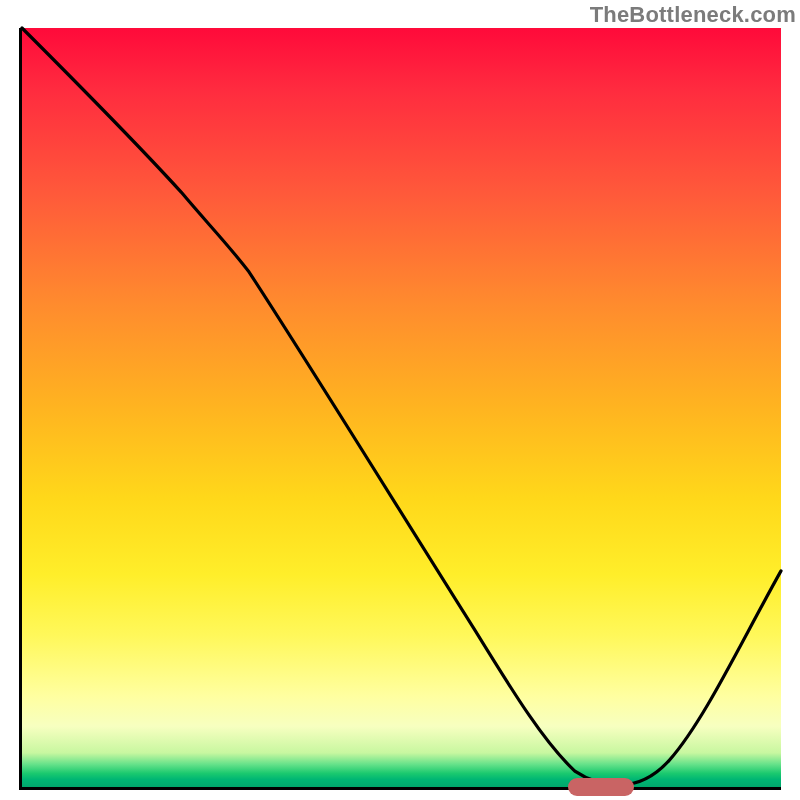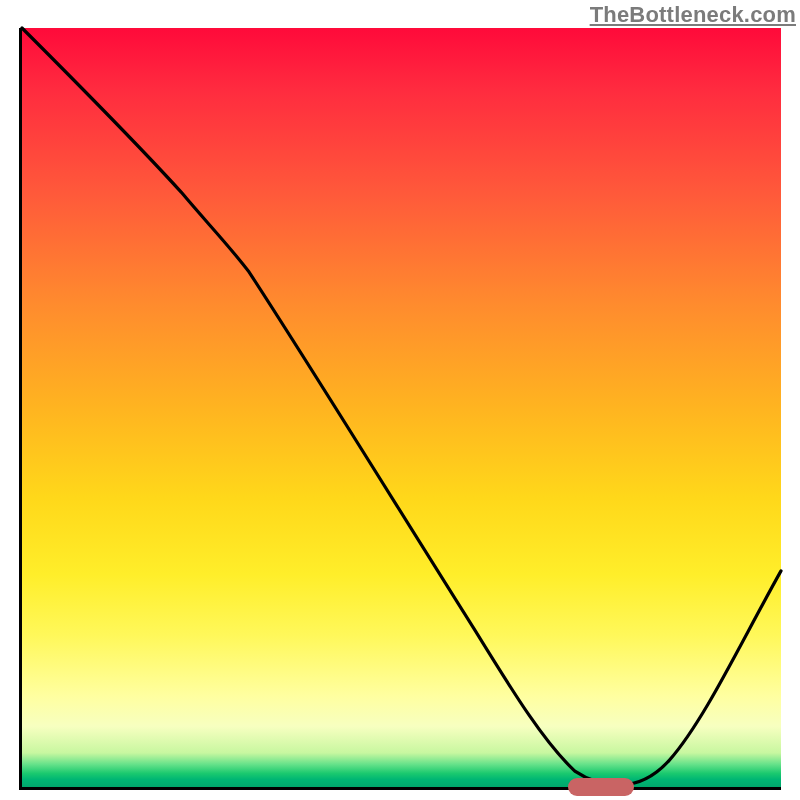--- a/index.html
+++ b/index.html
@@ -55,21 +55,20 @@
   }
   .watermark {
     position: absolute;
     top: 2px;
     right: 4px;
     font-family: Arial, Helvetica, sans-serif;
     font-size: 22px;
     font-weight: 600;
     color: #7b7b7b;
     letter-spacing: 0.2px;
-    text-decoration: underline;
   }
 </style>
 </head>
 <body>
 
 <div class="chart-container">
 
   <div class="watermark">TheBottleneck.com</div>
 
   <div class="plot-area">

